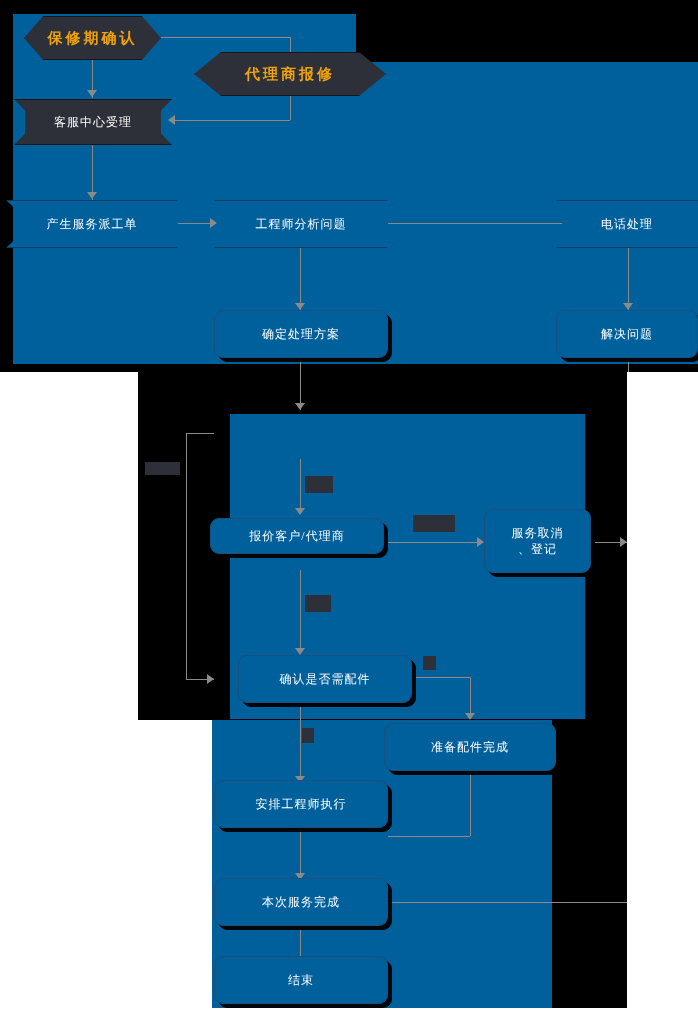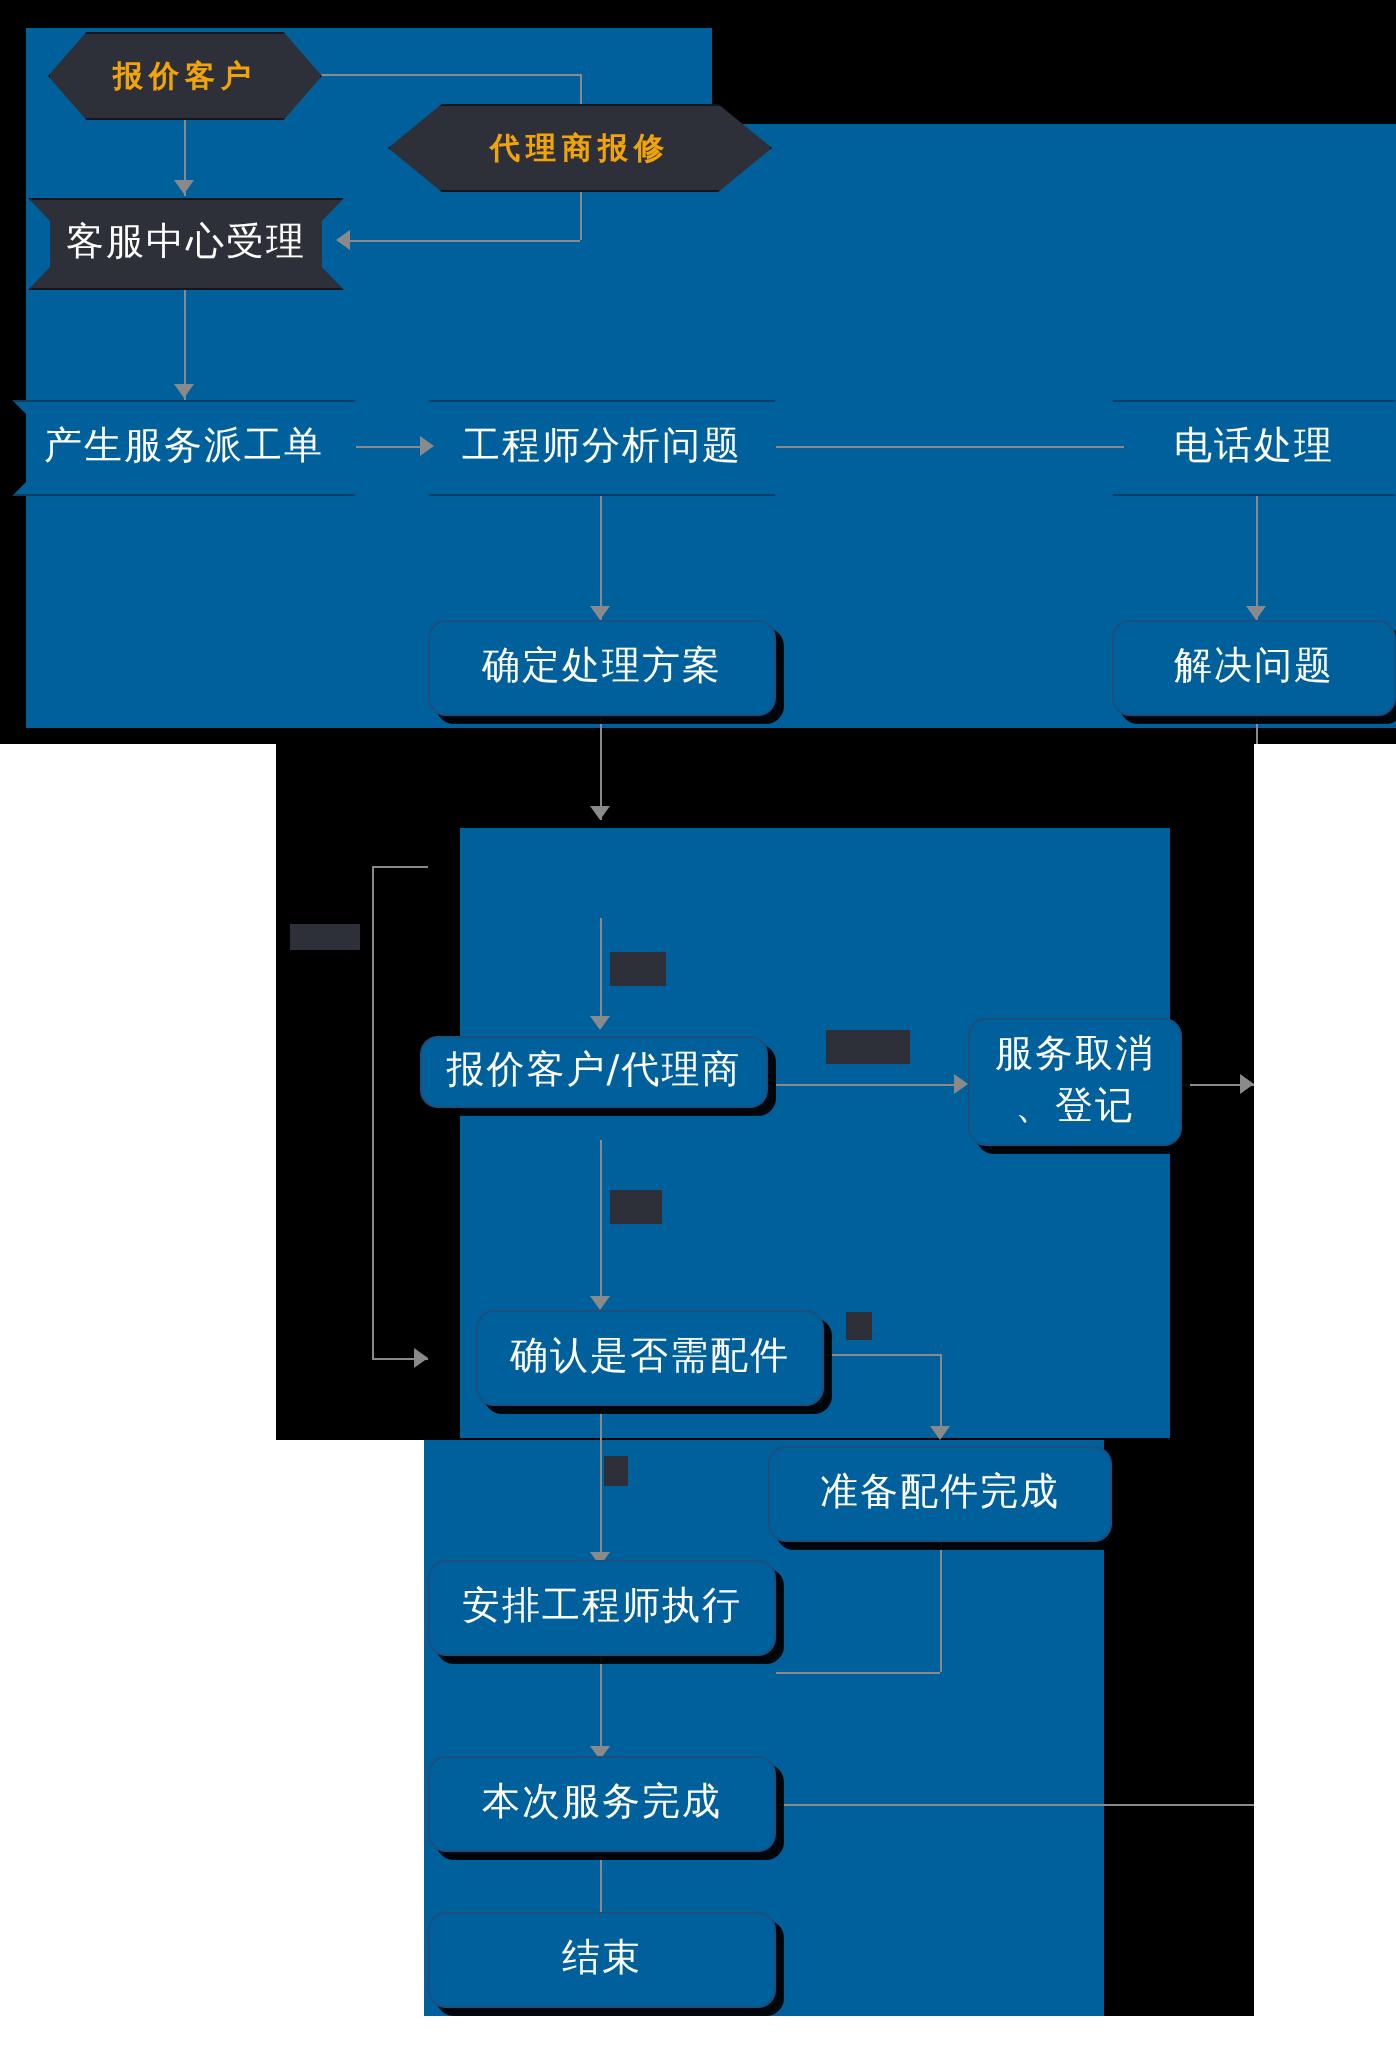--- a/index.html
+++ b/index.html
@@ -35,32 +35,33 @@
   .redact{position:absolute;background:#2e3039;}
 
   
   .node{
     position:absolute;
     display:flex;
     align-items:center;
     justify-content:center;
     text-align:center;
     color:#ffffff;
-    font-size:19px;
+    font-size:12px;
     line-height:1.35;
     letter-spacing:1px;
     box-sizing:border-box;
     filter:drop-shadow(4px 4px 0px rgba(0,0,0,0.92));
   }
 
   
   .rrect{
     background:#00609c;
     border:1px solid #1b4f7d;
     border-radius:9px;
+    font-family:Liberation Serif, serif;
   }
 
   
   .flag{
     background:#00609c;
     border:1px solid #123d63;
     clip-path:polygon(
       0% 0%, 100% 0%,
       93% 25%, 93% 75%, 100% 100%,
       0% 100%,
@@ -169,21 +170,21 @@
   <div class="ln lnv" style="left:300px;top:928px;height:44px;"></div>
   <div class="ar ar-d" style="left:295px;top:965px;"></div>
 
   <div class="redact" style="left:145px;top:462px;width:35px;height:13px;"></div>
   <div class="redact" style="left:305px;top:476px;width:28px;height:17px;"></div>
   <div class="redact" style="left:413px;top:515px;width:42px;height:17px;"></div>
   <div class="redact" style="left:305px;top:595px;width:26px;height:17px;"></div>
   <div class="redact" style="left:423px;top:656px;width:13px;height:14px;"></div>
   <div class="redact" style="left:302px;top:728px;width:12px;height:15px;"></div>
 
-  <div class="node hex" style="left:24px;top:16px;width:137px;height:44px;">报价客户</div>
+  <div class="node hex" style="left:24px;top:16px;width:137px;height:44px;">保修期确认</div>
 
   <div class="node hex" style="left:194px;top:52px;width:192px;height:44px;">代理商报修</div>
 
   <div class="node flag-dark" style="left:14px;top:99px;width:158px;height:46px;">客服中心受理</div>
 
   <div class="node flag" style="left:6px;top:200px;width:172px;height:48px;">产生服务派工单</div>
 
   <div class="node flag" style="left:214px;top:200px;width:174px;height:48px;">工程师分析问题</div>
 
   <div class="node flag" style="left:556px;top:200px;width:142px;height:48px;">电话处理</div>

